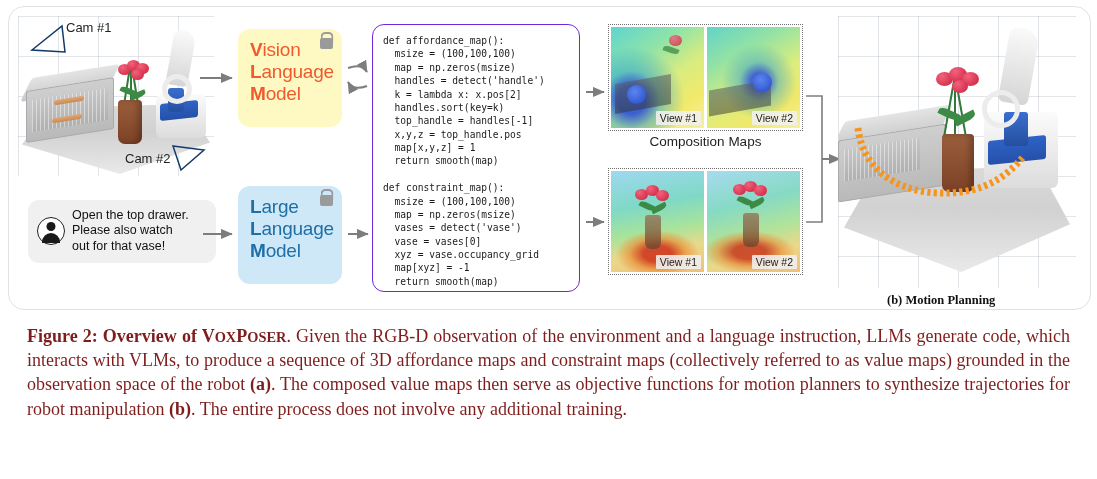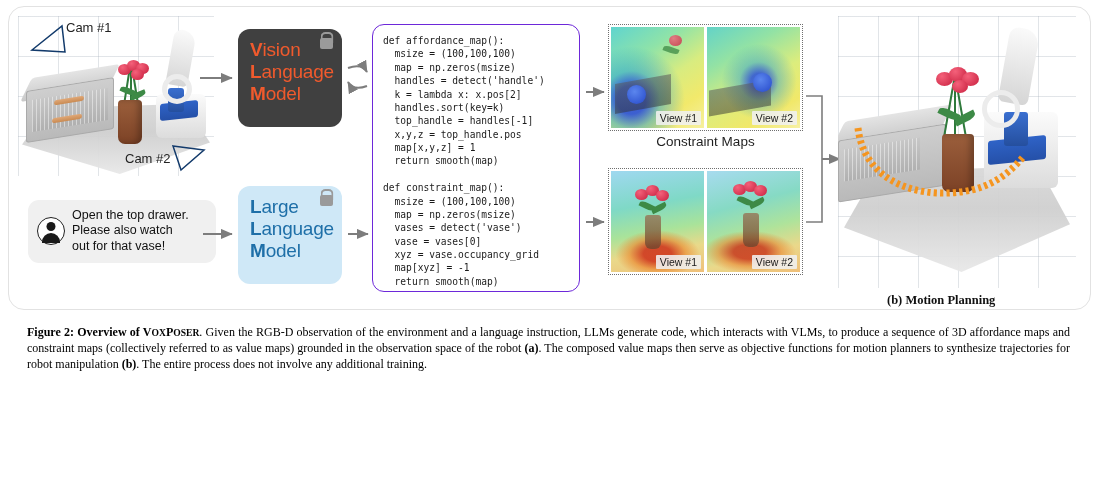--- a/index.html
+++ b/index.html
@@ -108,21 +108,21 @@
   .avatar:after{content:"";position:absolute;left:50%;bottom:1px;
     transform:translateX(-50%);width:18px;height:10px;
     border-radius:9px 9px 0 0;background:#1a1a1a;}
   .instruction-text{font-size:12.5px;line-height:1.22;color:#111;}
 
   
   .model-box{
     position:absolute;border-radius:12px;padding:10px 12px;
     box-sizing:border-box;
   }
-  #vlm-box{left:238px;top:29px;width:104px;height:98px;background:#404040;}
+  #vlm-box{left:238px;top:29px;width:104px;height:98px;background:#fef9c3;}
   #llm-box{left:238px;top:186px;width:104px;height:98px;background:#cfe8f7;}
   .model-line{font-size:19px;font-weight:700;line-height:1.16;letter-spacing:-.2px;}
   #vlm-box .model-line{color:#f05a2d;}
   #llm-box .model-line{color:#1e6fa8;}
   .model-line .rest{font-weight:400;}
   .lock{
     position:absolute;right:9px;top:9px;width:13px;height:11px;
     background:#9a9a9a;border-radius:2px;
   }
   .lock:before{
@@ -187,22 +187,22 @@
   .sub-caption{
     position:absolute;font-size:12.5px;font-weight:700;color:#111;
     font-family:"Liberation Serif",serif;white-space:nowrap;
   }
   #caption-a{left:337px;top:293px;}
   #caption-b{left:887px;top:293px;}
 
   
   .figure-caption{
     position:absolute;left:27px;top:324px;width:1043px;
-    font-family:"Liberation Serif",serif;font-size:12px;line-height:1.345;
-    color:#000000;text-align:justify;text-justify:inter-word;
+    font-family:"Liberation Serif",serif;font-size:18px;line-height:1.345;
+    color:#7f1d1d;text-align:justify;text-justify:inter-word;
   }
   .figure-caption b{font-weight:700;}
   .smallcaps{font-weight:700;}
   .smallcaps .sc{font-size:.80em;}
 </style>
 </head>
 <body>
 
 <div id="root">
 
@@ -324,21 +324,21 @@
         </div>
         <span class="view-tag">View #1</span>
       </div>
       <div class="map-tile">
         <div class="heat-aff" style="background:radial-gradient(circle at 56% 54%,rgba(20,60,230,.75) 0 11%,rgba(30,150,215,.4) 26%,transparent 50%),linear-gradient(150deg,#63d3c8 0%,#93e2a4 28%,#dced7d 56%,#f1e869 80%,#f7f1a5 100%);"></div>
         <div class="tile-drawer" style="left:2px;top:58px;width:62px;height:26px;"></div>
         <div class="tile-dot" style="left:46px;top:46px;"></div>
         <span class="view-tag">View #2</span>
       </div>
     </div>
-    <div class="map-caption">Constraint Maps</div>
+    <div class="map-caption">Composition Maps</div>
   </div>
 
   <div class="map-group" id="constraint-group">
     <div class="map-row">
       <div class="map-tile">
         <div class="heat-con"></div>
         <div class="tile-vase"></div>
         <div class="tile-flowers">
           <div class="flower" style="left:0px;top:4px;"></div>
           <div class="flower" style="left:11px;top:0px;"></div>

